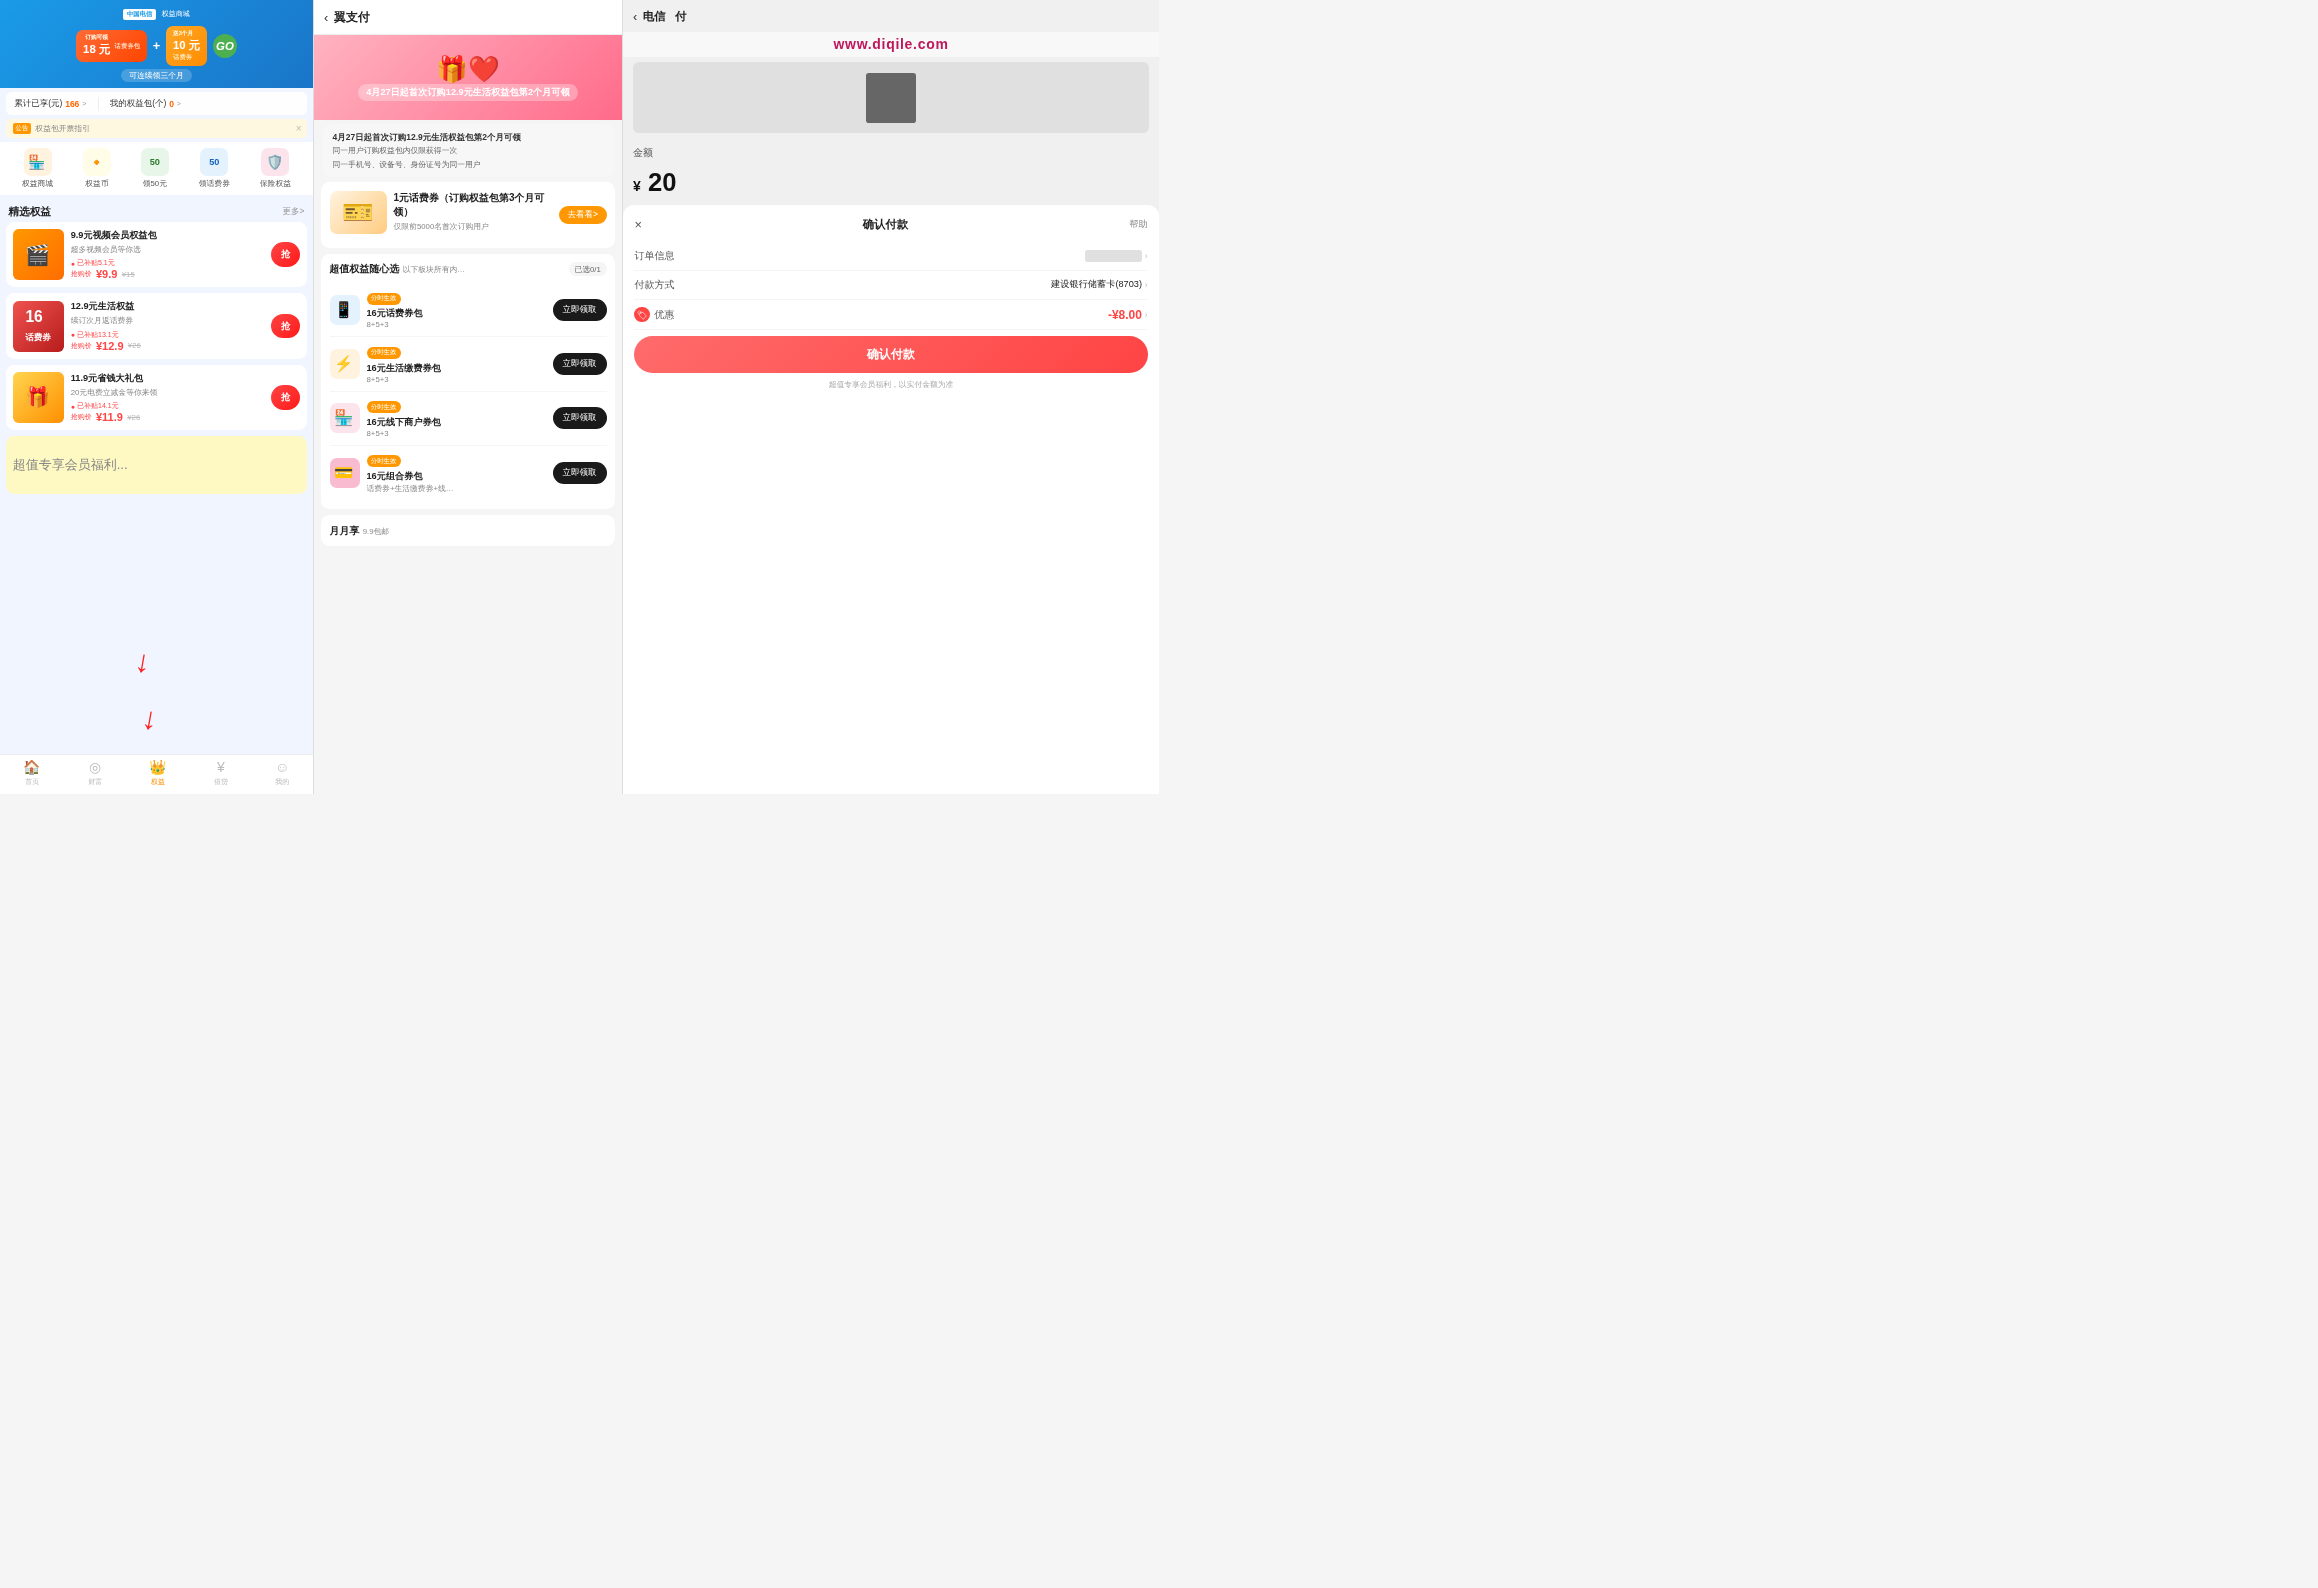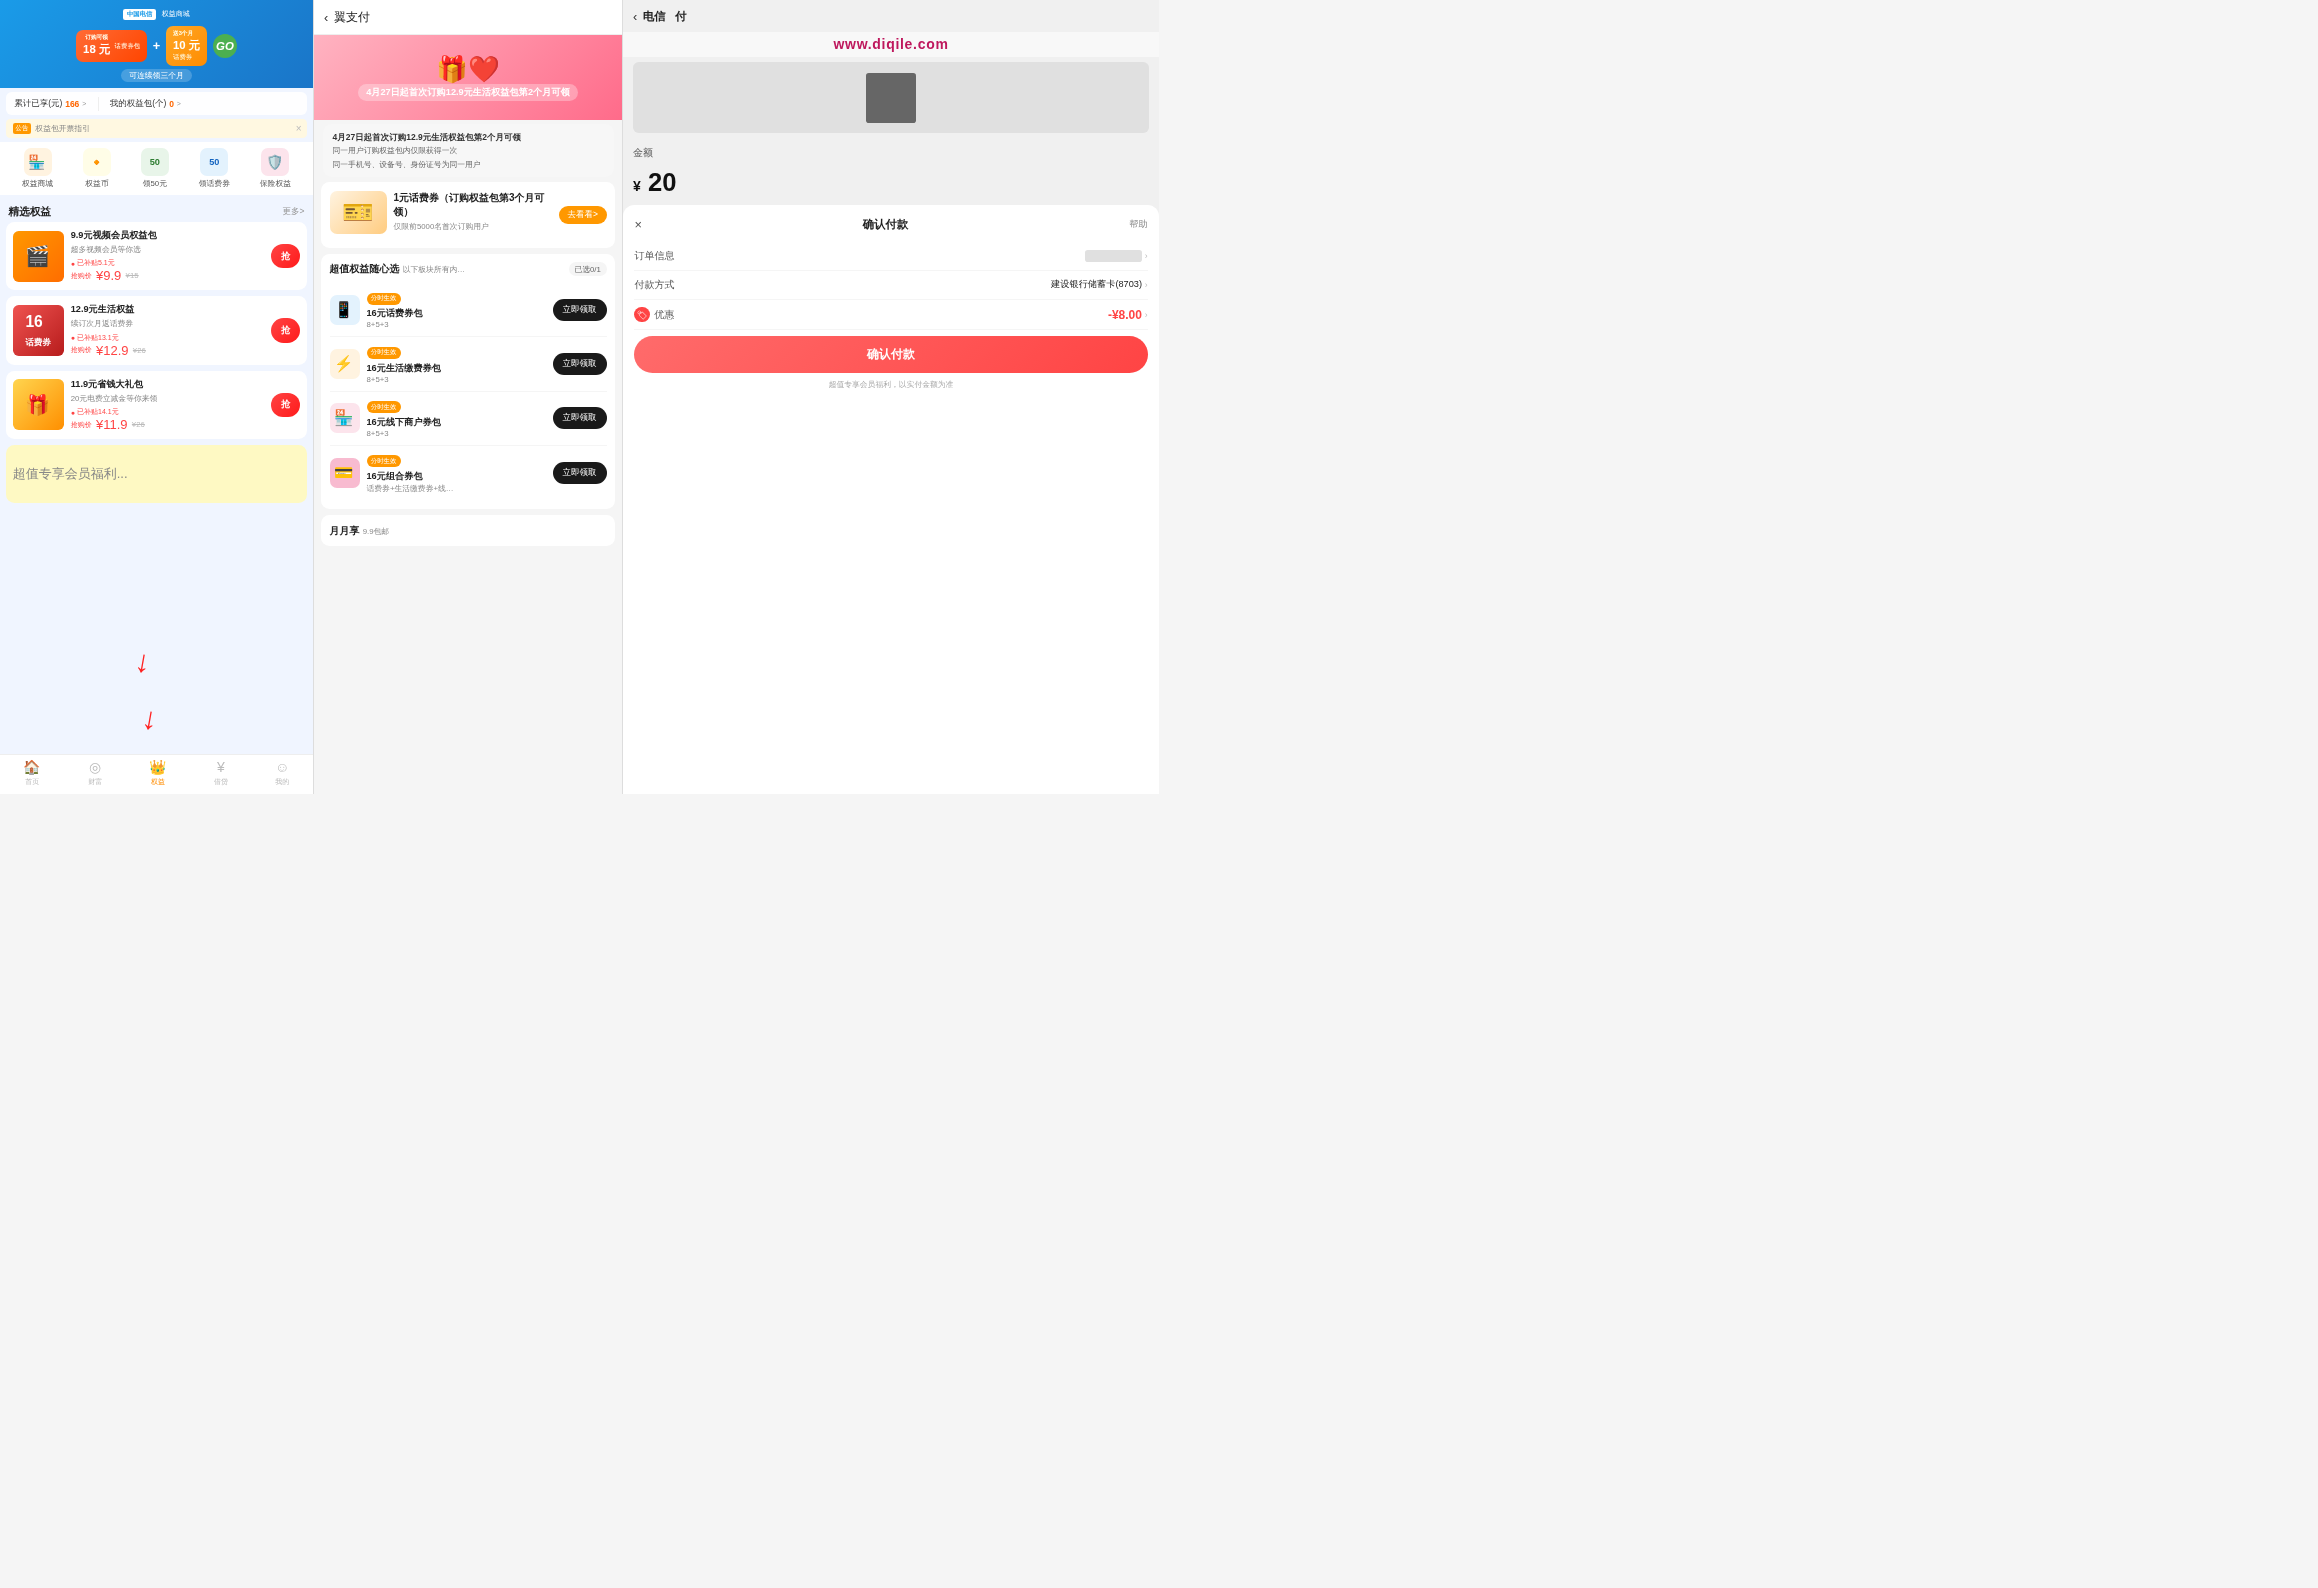--- a/index.html
+++ b/index.html
@@ -249,22 +249,22 @@
       gap: 2.1px;
     }
 
     .benefit-price-row {
       display: flex;
       align-items: center;
       gap: 4.3px;
     }
 
     .price-current {
-      font-size: 13px;
-      font-weight: normal;
+      font-size: 11px;
+      font-weight: bold;
       color: #ff4444;
     }
 
     .price-original {
       font-size: 7.8px;
       color: #bbb;
       text-decoration: line-through;
     }
 
     .grab-btn {
@@ -317,21 +317,21 @@
       padding: 8.5px 10px;
       background: #fff;
       border-bottom: 0.7px solid #eee;
       gap: 5.7px;
     }
 
     .back-icon { font-size: 12.8px; color: #333; }
 
     .panel2-title {
       font-size: 12px;
-      font-weight: normal;
+      font-weight: bold;
       color: #222;
     }
 
     .panel2-content {
       flex: 1;
       overflow-y: auto;
     }
 
     .hero-banner {
       background: linear-gradient(135deg, #ffb3c1, #ff6b8a);

